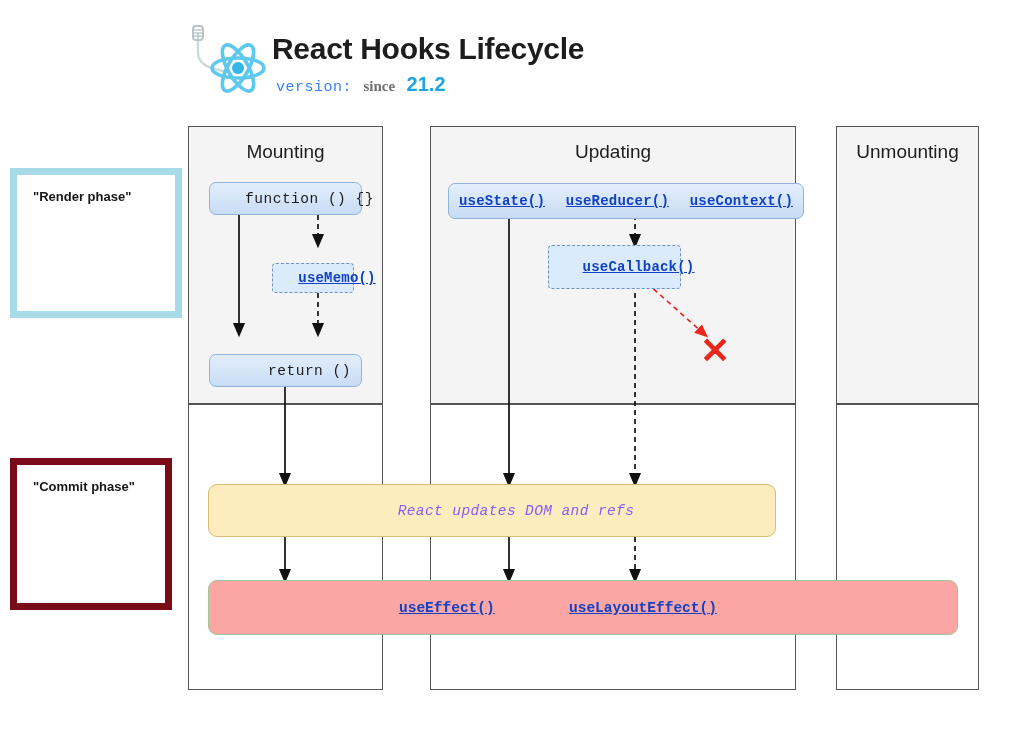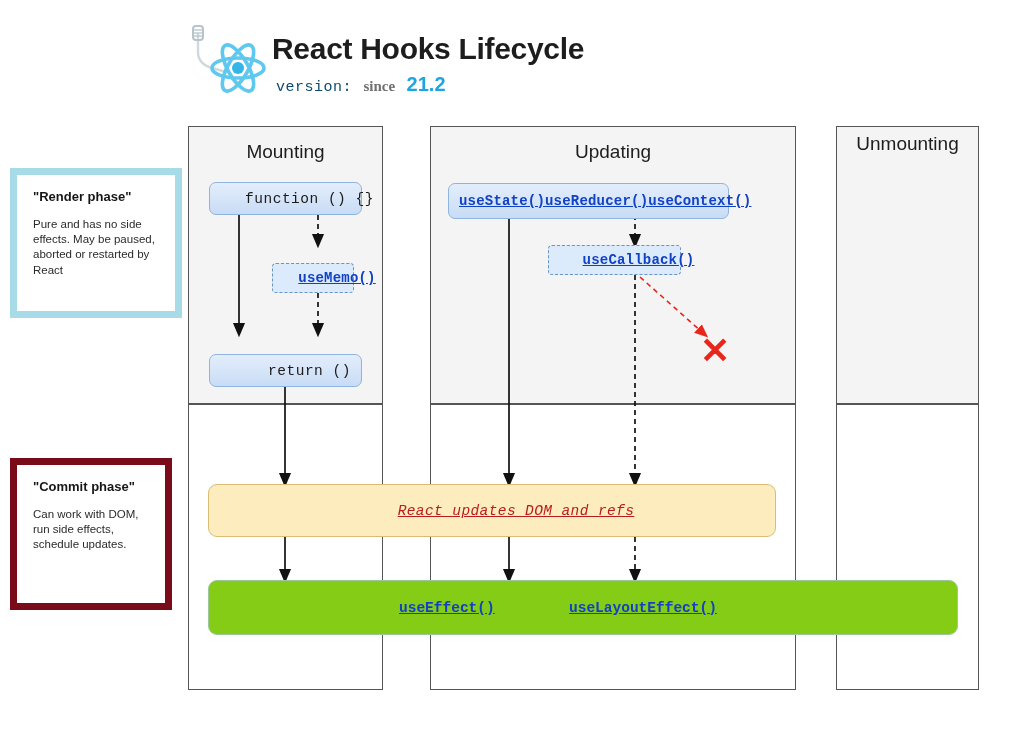--- a/index.html
+++ b/index.html
@@ -37,21 +37,21 @@
   }
   #version-line {
     position: absolute;
     left: 276px; top: 74px;
     white-space: nowrap;
     line-height: 1;
   }
   .v-label {
     font-family: "Liberation Mono", monospace;
     font-size: 15px;
-    color: #0c4a6e;
+    color: #3b82f6;
     letter-spacing: 0.5px;
   }
   .v-since {
     font-family: "Liberation Serif", serif;
     font-weight: bold;
     font-size: 15px;
     color: #6f6f6f;
     margin-left: 7px;
   }
   .v-number {
@@ -111,21 +111,21 @@
 
   .col-header {
     position: absolute;
     font-size: 19px;
     color: #1d1d1d;
     white-space: nowrap;
     text-align: center;
   }
   #hdr-mounting   { left: 188px; top: 141px; width: 195px; text-align: center; }
   #hdr-updating   { left: 430px; top: 141px; width: 366px; }
-  #hdr-unmounting { left: 836px; top: 133px; width: 143px; }
+  #hdr-unmounting { left: 836px; top: 141px; width: 143px; }
 
   
   #connectors {
     position: absolute;
     left: 0; top: 0;
     width: 1011px; height: 733px;
     pointer-events: none;
   }
 
   
@@ -161,43 +161,42 @@
     color: #1141c4;
     text-decoration: underline;
     white-space: nowrap;
     letter-spacing: 0.2px;
   }
 
   #node-function   { left: 209px; top: 182px; width: 153px; height: 33px; }
   #node-usememo    { left: 272px; top: 245px; width: 82px;  height: 30px; margin-top: 18px; }
   #node-return     { left: 209px; top: 334px; width: 153px; height: 33px; margin-top: 20px; }
 
-  #node-hooks-row  { left: 448px; top: 183px; width: 281px; height: 32px;
+  #node-hooks-row  { left: 448px; top: 183px; width: 356px; height: 32px;
                      justify-content: space-between; padding: 17px 10px; }
-  #node-usecallback{ left: 548px; top: 245px; width: 133px; height: 30px; }
+  #node-usecallback{ left: 548px; top: 245px; width: 133px; height: 44px; }
 
   #node-dom-refs {
     left: 208px; top: 484px; width: 568px; height: 53px;
     background: #fcecbe;
     border: 1px solid #d9bd72;
     border-radius: 9px;
   }
   .italic-code {
     font-family: "Liberation Mono", monospace;
     font-style: italic;
     font-size: 14.5px;
-    color: #b91c1c;
+    color: #8b5cf6;
     white-space: nowrap;
     letter-spacing: 0.4px;
-    text-decoration: underline;
   }
 
   #node-effects {
     left: 208px; top: 580px; width: 750px; height: 55px;
-    background: #84cc16;
+    background: #fca5a5;
     border: 1px solid #9cc79a;
     border-radius: 9px;
   }
   #effects-inner {
     position: absolute;
     left: 0; top: 0;
     width: 750px; height: 55px;
   }
   #link-useeffect {
     position: absolute;
@@ -253,26 +252,24 @@
 
   <div id="version-line">
     <span class="v-label">version:</span>
     <span class="v-since">since</span>
     <span class="v-number">21.2</span>
   </div>
 </div>
 
 <div class="phase-box" id="render-phase-box">
   <div class="phase-title">"Render phase"</div>
-  <div class="phase-desc">Pure and has no side effects. May be paused, aborted or restarted by React</div>
 </div>
 
 <div class="phase-box" id="commit-phase-box">
   <div class="phase-title">"Commit phase"</div>
-  <div class="phase-desc">Can work with DOM, run side effects, schedule updates.</div>
 </div>
 
 <div class="col-top" id="col-mount-top"></div>
 <div class="col-top" id="col-update-top"></div>
 <div class="col-top" id="col-unmount-top"></div>
 
 <div class="col-bottom" id="col-mount-bot"></div>
 <div class="col-bottom" id="col-update-bot"></div>
 <div class="col-bottom" id="col-unmount-bot"></div>
 

